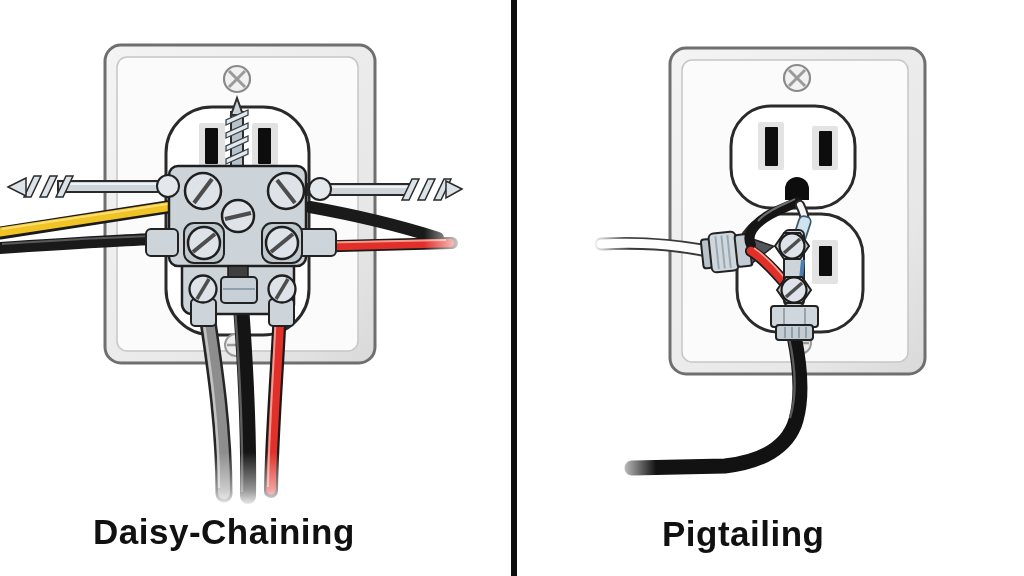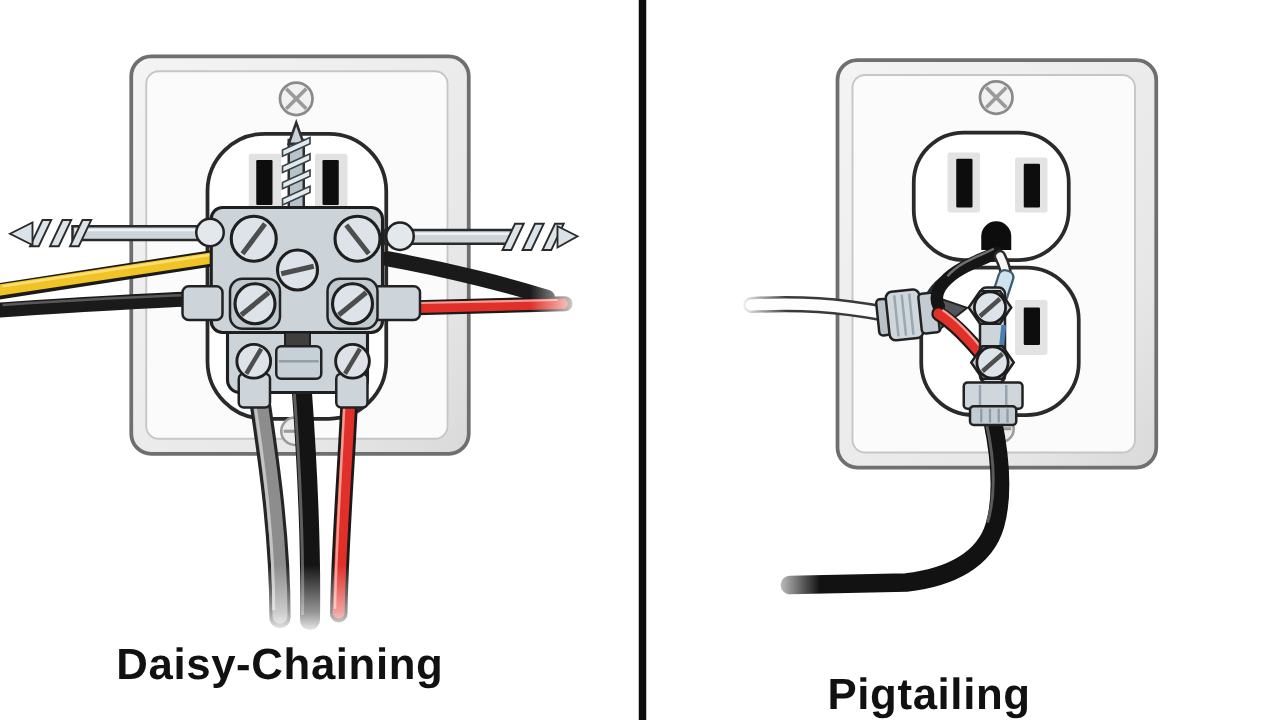--- a/index.html
+++ b/index.html
@@ -7,21 +7,21 @@
     position:relative;width:1024px;height:576px;background:#ffffff;overflow:hidden;
     font-family:"Liberation Sans",sans-serif;
   }
   .canvas svg{position:absolute;left:0;top:0;}
   .panel-label{
     position:absolute;font-weight:bold;font-size:35px;color:#111;
     letter-spacing:0.5px;
     font-family:"Liberation Sans",sans-serif;
   }
   .label-left{left:93px;top:512px;width:300px;}
-  .label-right{left:662px;top:536px;width:250px;}
+  .label-right{left:662px;top:514px;width:250px;}
 </style>
 </head>
 <body>
 
 <div class="canvas">
 
 <svg width="1024" height="576" viewBox="0 0 1024 576">
   <defs>
     <linearGradient id="plateGrad" x1="0" y1="0" x2="1" y2="1">
       <stop offset="0" stop-color="#f4f4f4"></stop>

